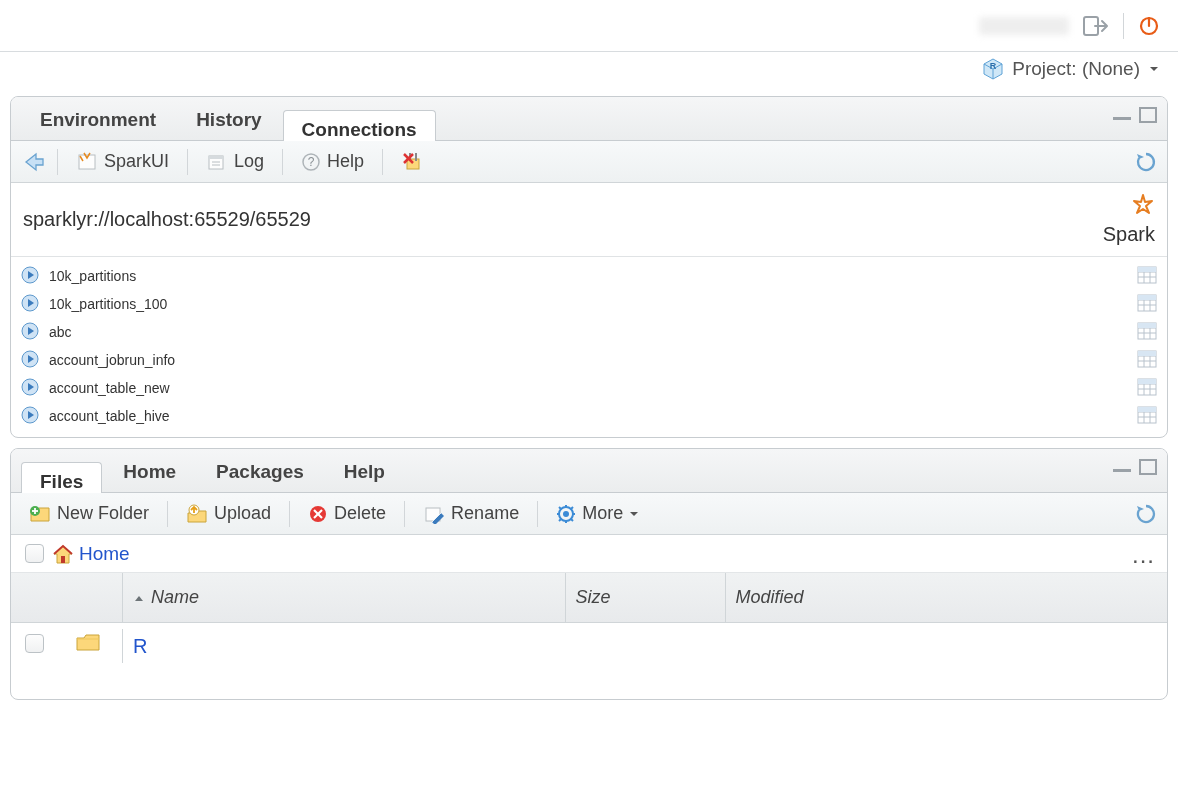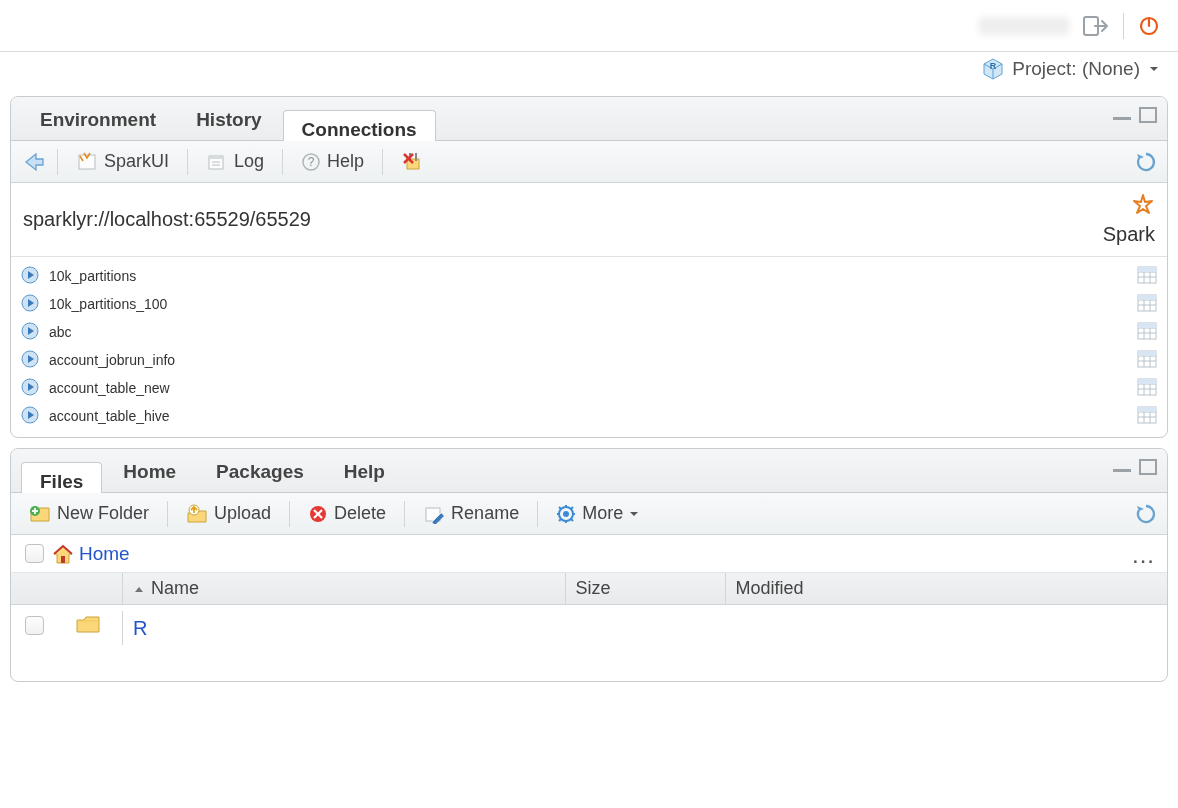--- a/index.html
+++ b/index.html
@@ -122,21 +122,21 @@
     position:absolute; right:12px; bottom:3px;
     color:#555; font-size: 24px; letter-spacing:1px;
   }
   .file-hdr {
     display:flex;
     background: linear-gradient(#f0f2f3,#e8eaec);
     border-bottom: 1px solid #d0d5d8;
     font-size: 18px;
     color:#444;
   }
-  .file-hdr > div { padding: 5px 10px; border-right:1px solid #d0d5d8; }
+  .file-hdr > div { padding: 14px 10px; border-right:1px solid #d0d5d8;font-style:italic; }
   .col-check { width:54px; border-right:none !important; }
   .col-icon { width:58px; border-right:1px solid #d0d5d8; }
   .col-name { flex:1; display:flex; align-items:center; gap:6px; }
   .col-size { width:160px; }
   .col-mod  { flex:1; border-right:none !important; }
   .file-row {
     display:flex;
     padding: 6px 0;
     font-size: 20px;
   }

